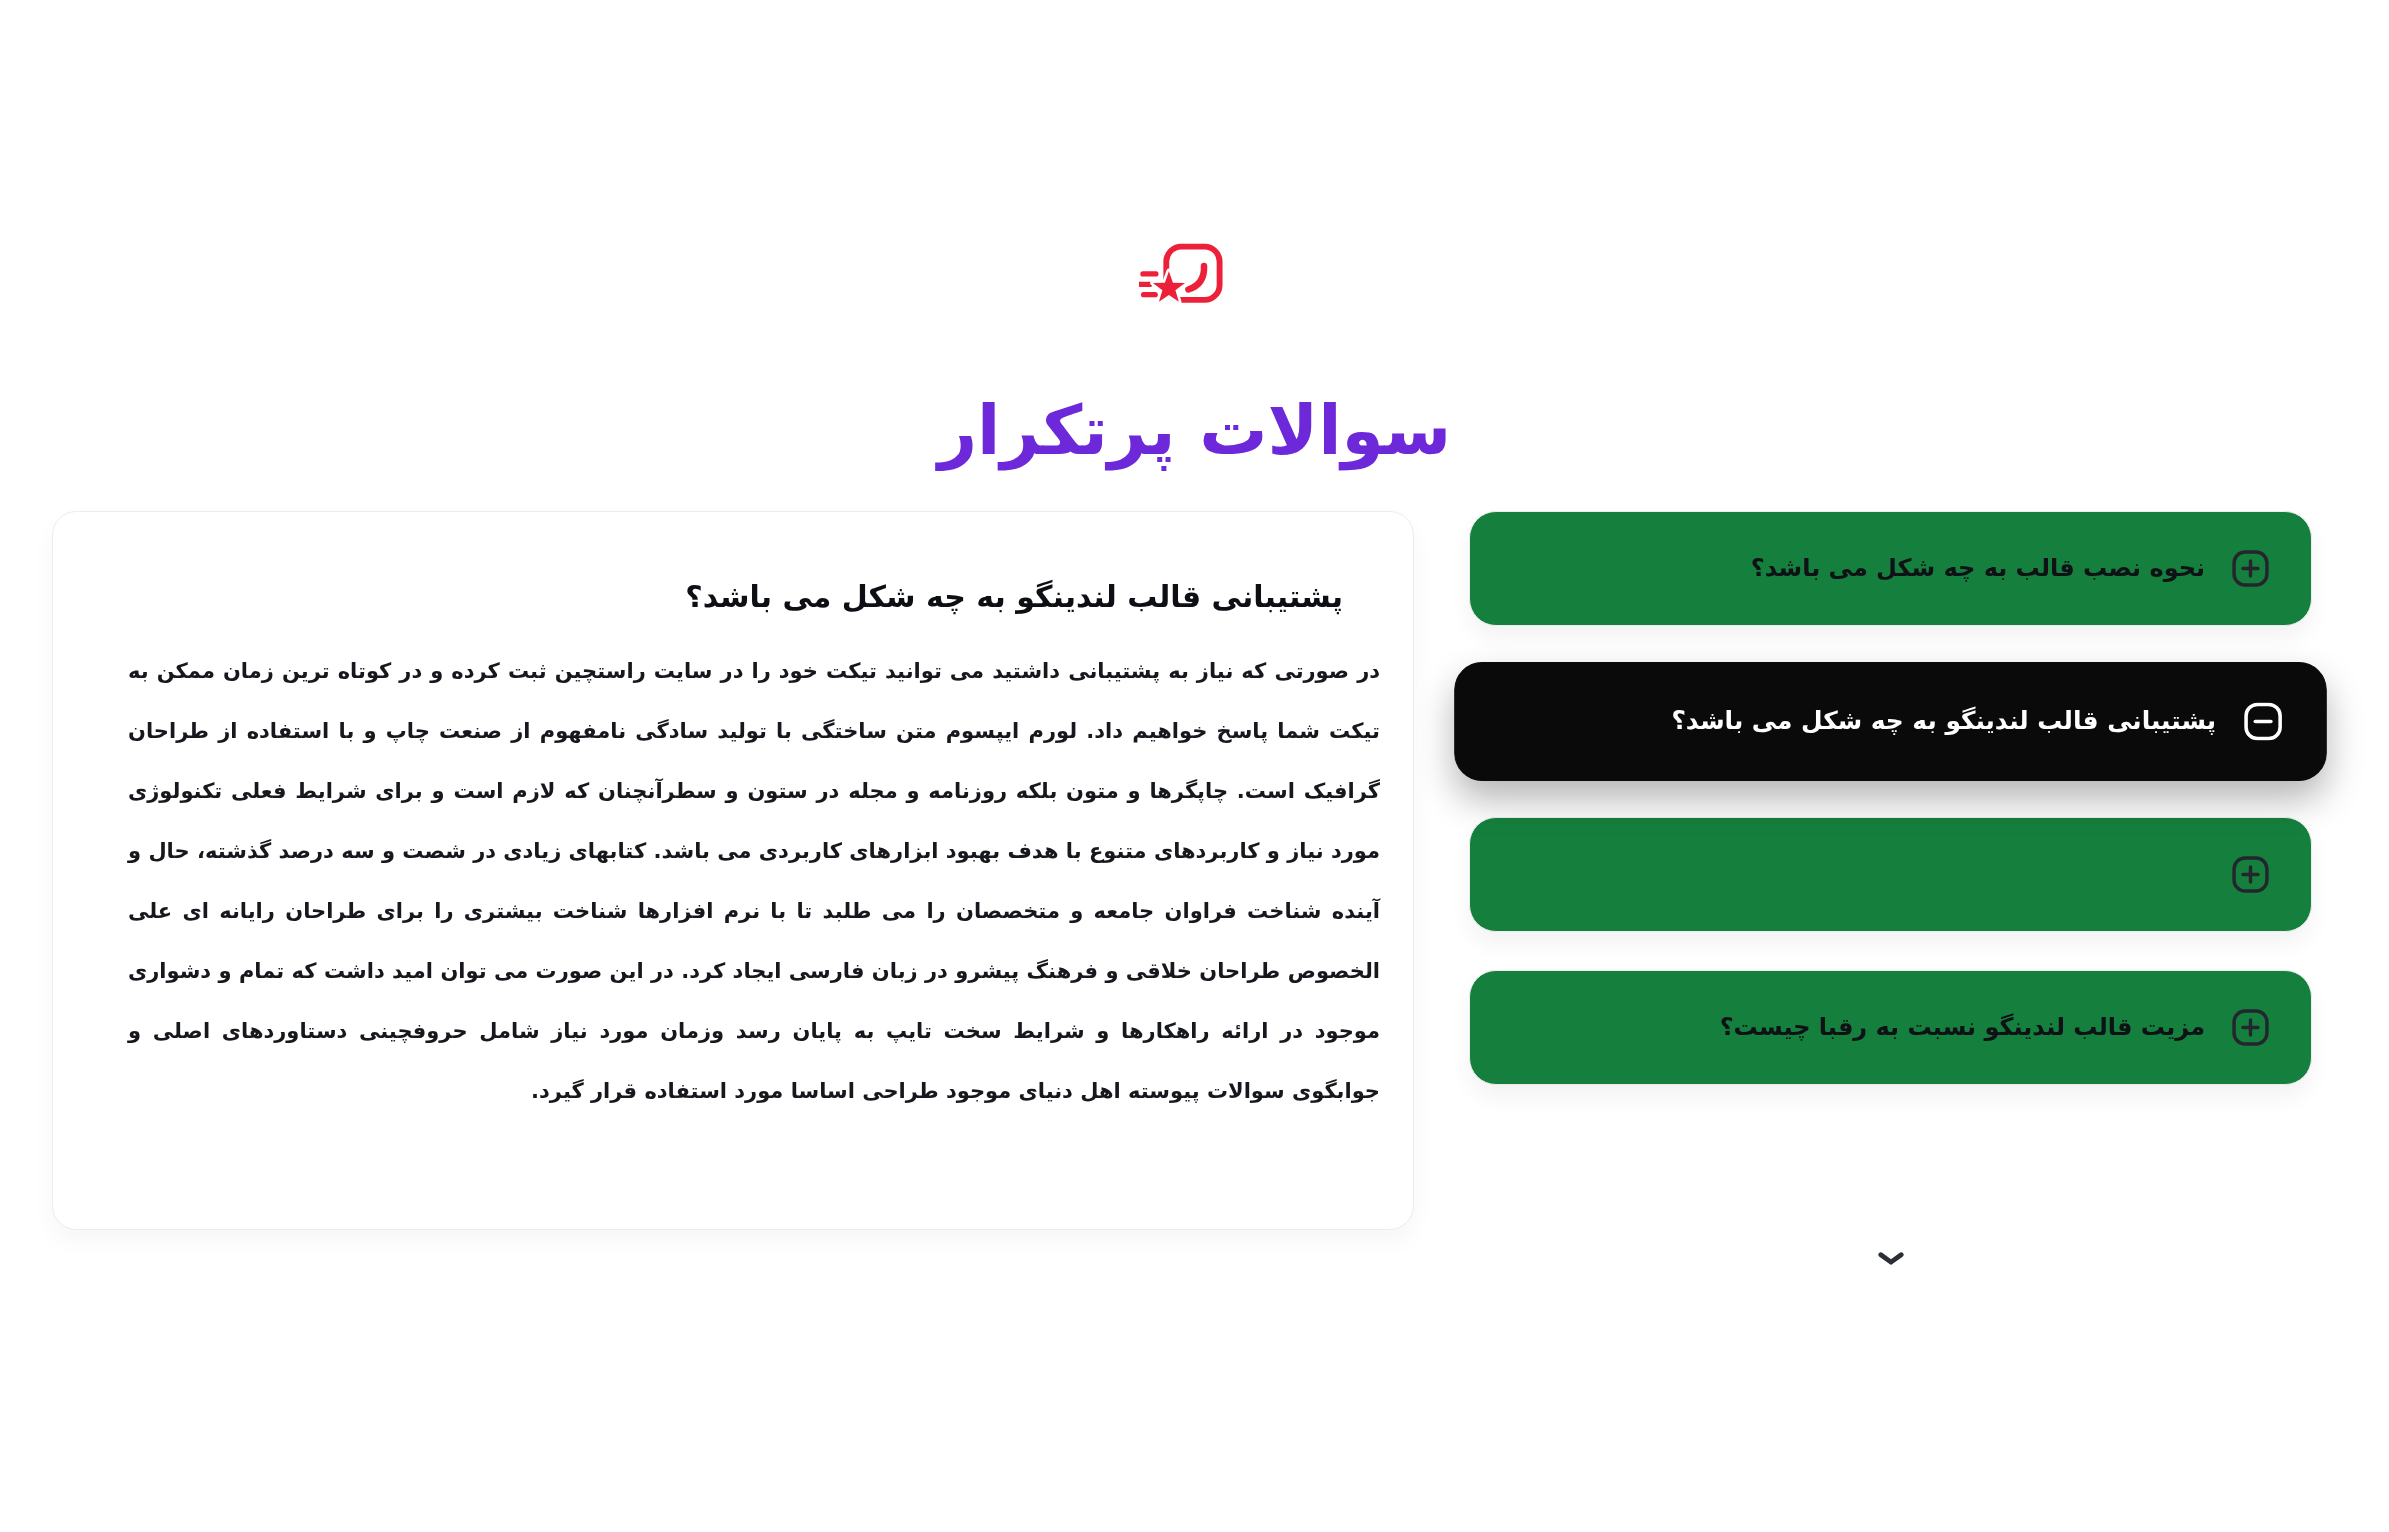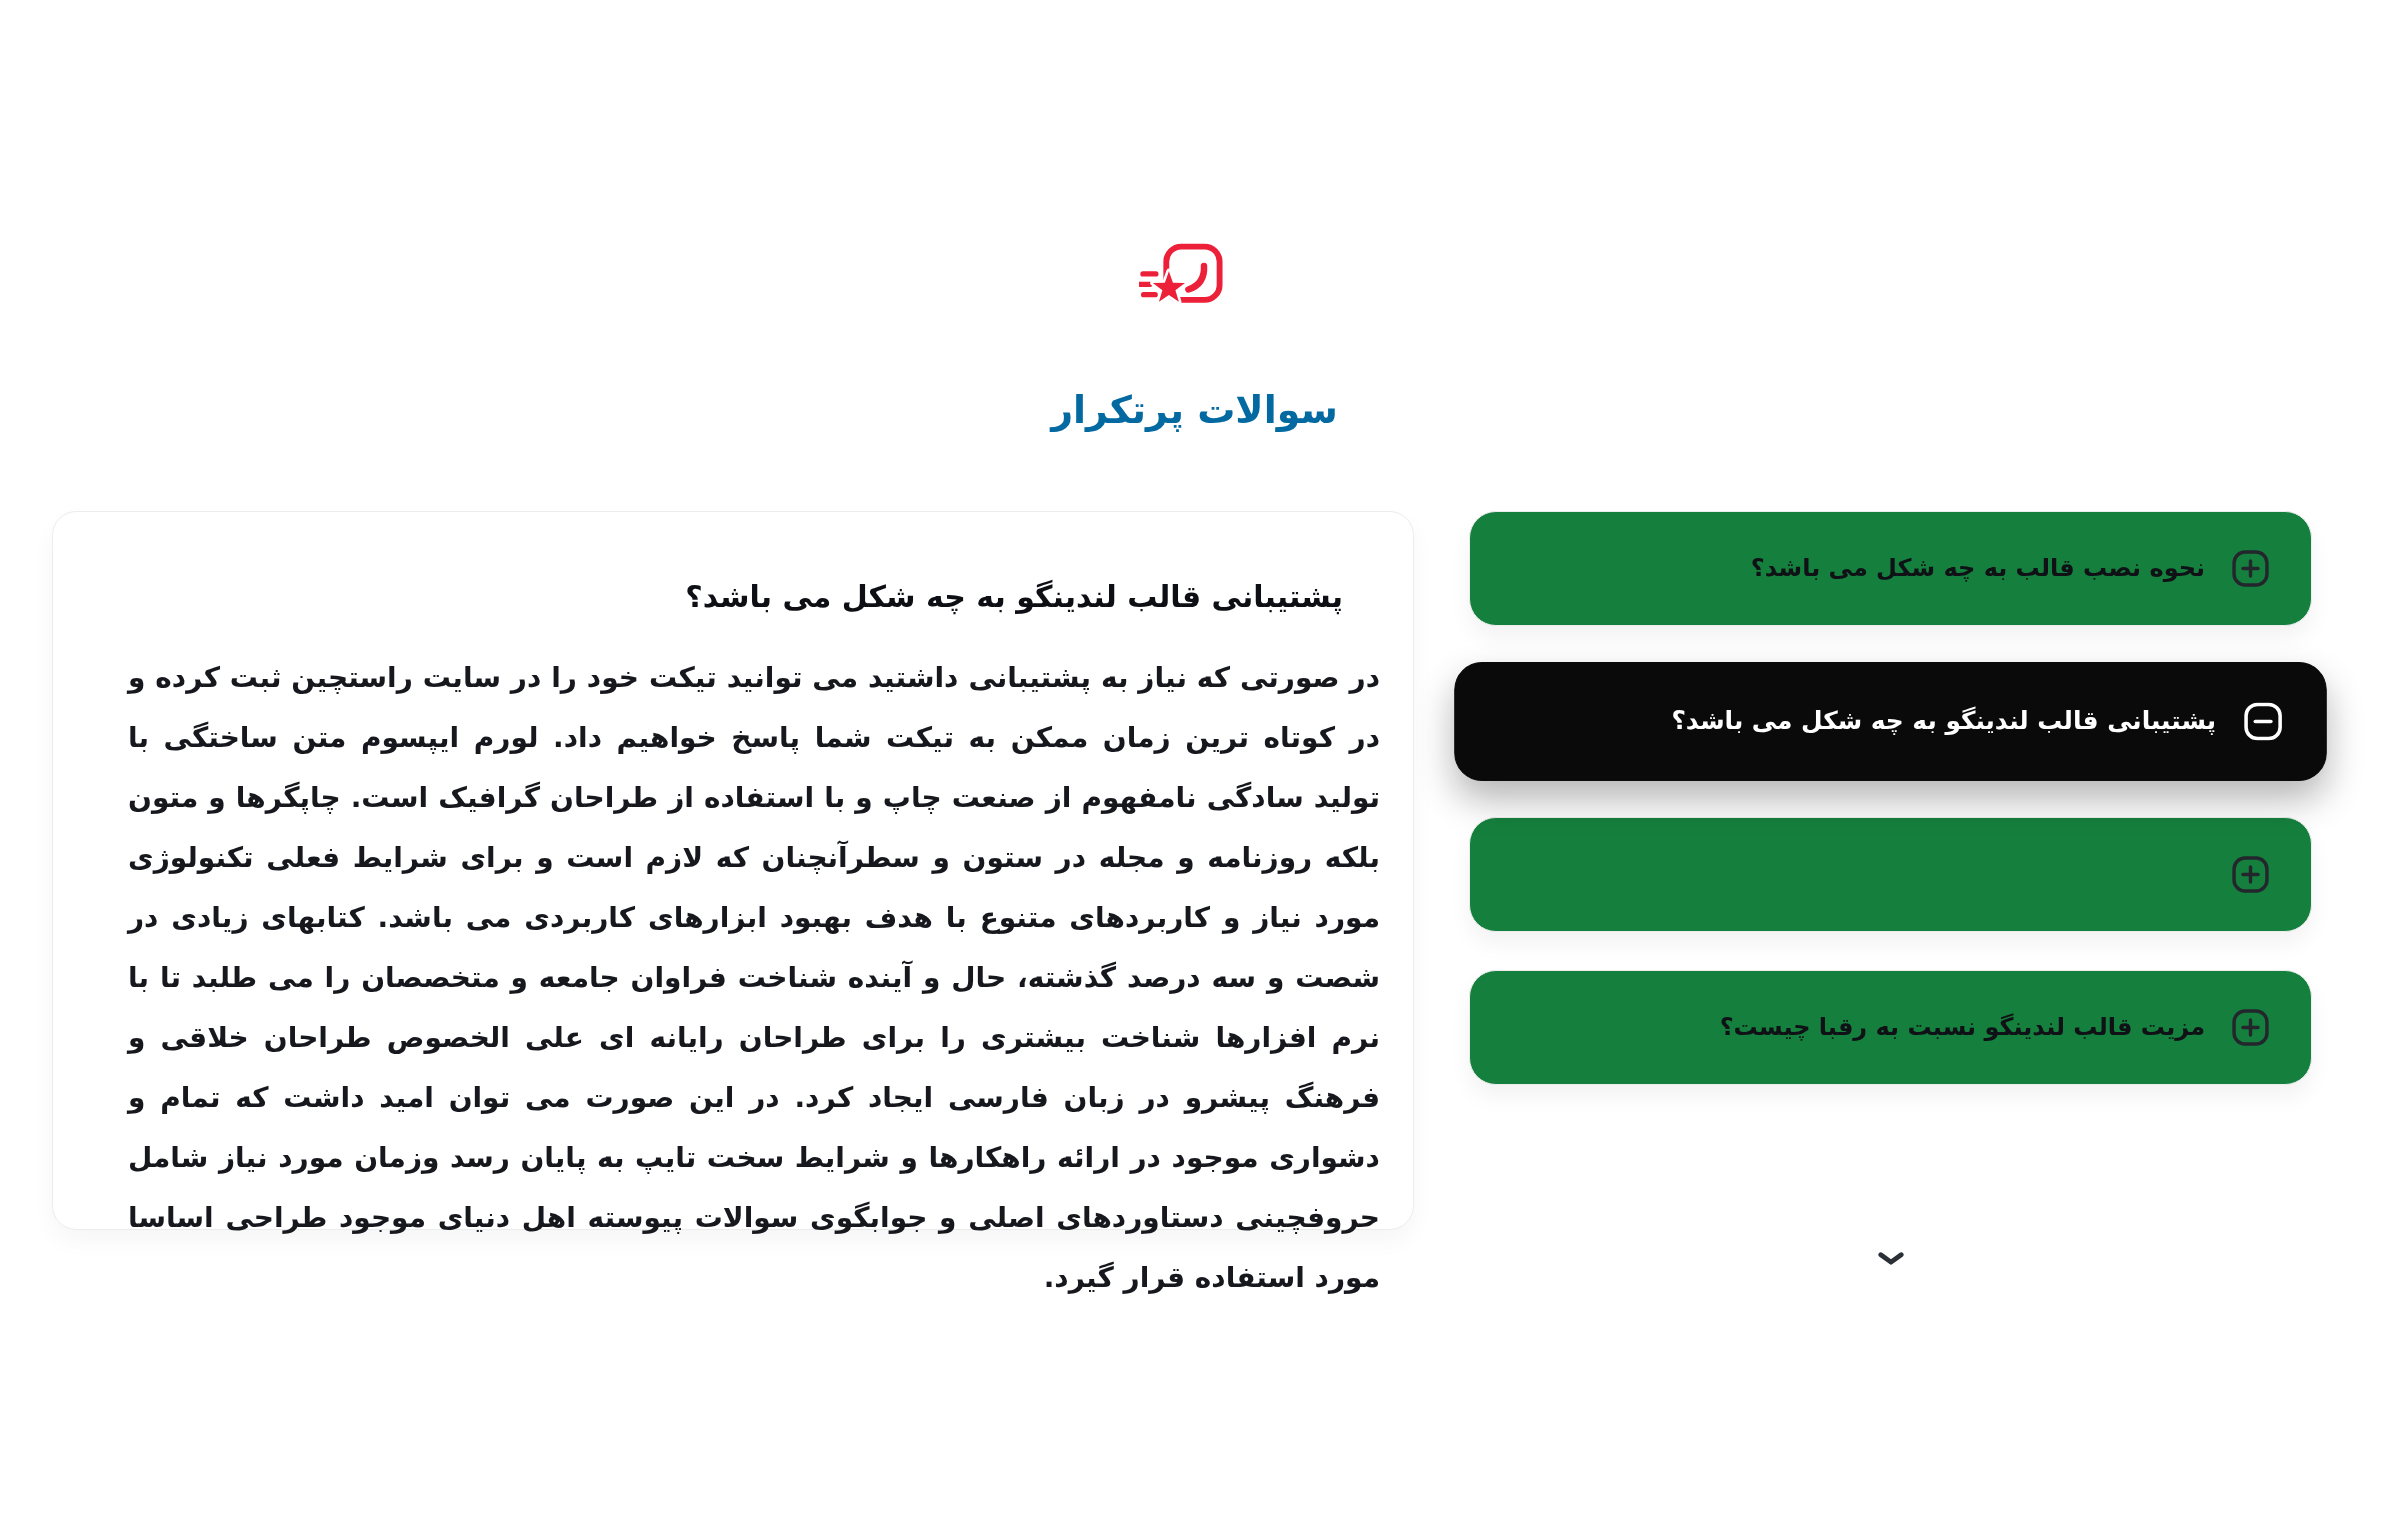--- a/index.html
+++ b/index.html
@@ -12,43 +12,43 @@
     color:#101318;
   }
   
   .logo{
     position:absolute;top:240px;left:1139px;
     width:91px;height:73px;
   }
   .headline{
     position:absolute;top:324px;left:0;width:100%;
     text-align:center;direction:rtl;
-    font-size:38px;font-weight:bold;
-    color:#0369a1;line-height:122px;
+    font-size:68px;font-weight:bold;
+    color:#6d28d9;line-height:122px;
     letter-spacing:-0.7px;
   }
   
   .answer-card{
     position:absolute;top:511px;left:52px;
     width:1362px;height:719px;
     box-sizing:border-box;
     background:#fff;
     border:1.4px solid #ececec;
     border-radius:24.4px;
     box-shadow:0 11px 23px rgba(17,19,25,0.04);
     direction:rtl;
     padding:49px 33px 41px 75px;
   }
   .answer-question{
     font-size:30px;font-weight:bold;color:#0d0f14;
     text-align:right;margin:12.2px 37px 19px 0;
     line-height:47px;
   }
   .answer-text{
-    font-size:28px;font-weight:bold;color:#16181e;
+    font-size:21px;font-weight:bold;color:#16181e;
     line-height:60px;
     text-align:justify;text-align-last:right;
     direction:rtl;
   }
   
   .faq{
     position:absolute;top:511px;left:1469px;width:843px;
   }
   .faq-item{
     box-sizing:border-box;

